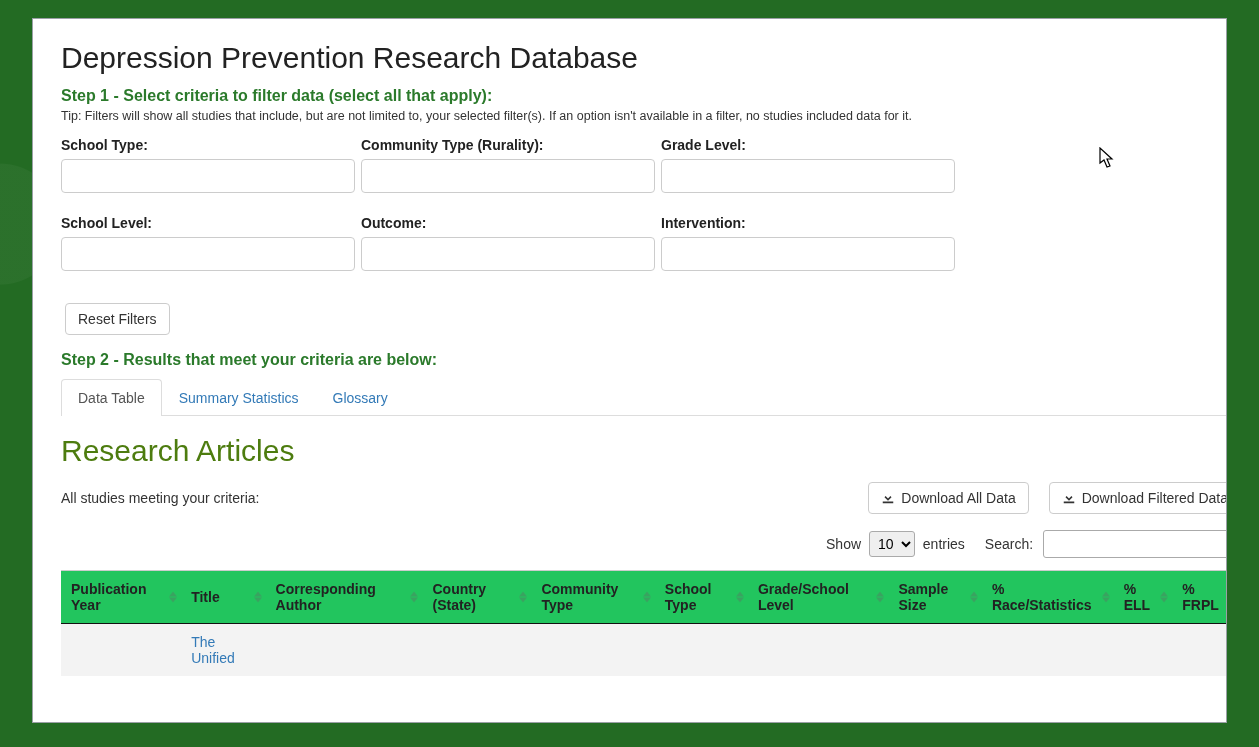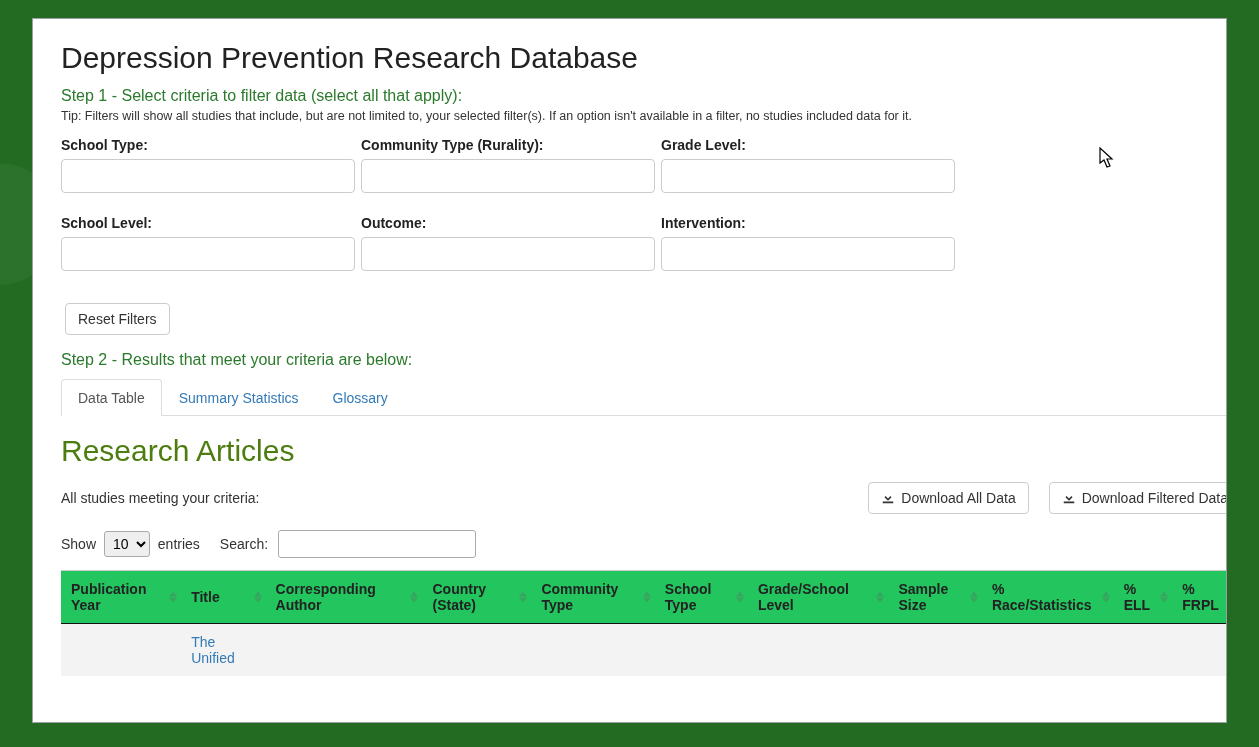--- a/index.html
+++ b/index.html
@@ -34,21 +34,21 @@
     padding: 22px 16px 40px 28px;
   }
   h1.page-title {
     font-size: 30px;
     font-weight: 500;
     color: #222;
     margin-bottom: 12px;
   }
   .step-heading {
     color: #2b7a2b;
-    font-weight: 400;
+    font-weight: 700;
     font-size: 16px;
     margin-bottom: 4px;
   }
   .tip {
     font-size: 12.5px;
     color: #333;
     margin-bottom: 14px;
   }
   .filters {
     display: flex;
@@ -121,21 +121,21 @@
     align-items: center;
     gap: 20px;
     margin-bottom: 16px;
     flex-wrap: wrap;
   }
   .subtext { font-size: 14px; color: #333; margin-right: auto; min-width: 260px; }
   .dl-btns { display: flex; gap: 20px; }
   .table-controls {
     display: flex;
     align-items: center;
-    justify-content: flex-start;
+    justify-content: flex-end;
     margin-bottom: 12px;
     font-size: 14px;
     color: #333;
     gap: 20px;
     flex-wrap: wrap;
   }
   .show-entries select {
     border: 1px solid #aaa;
     border-radius: 3px;
     padding: 3px 4px;

